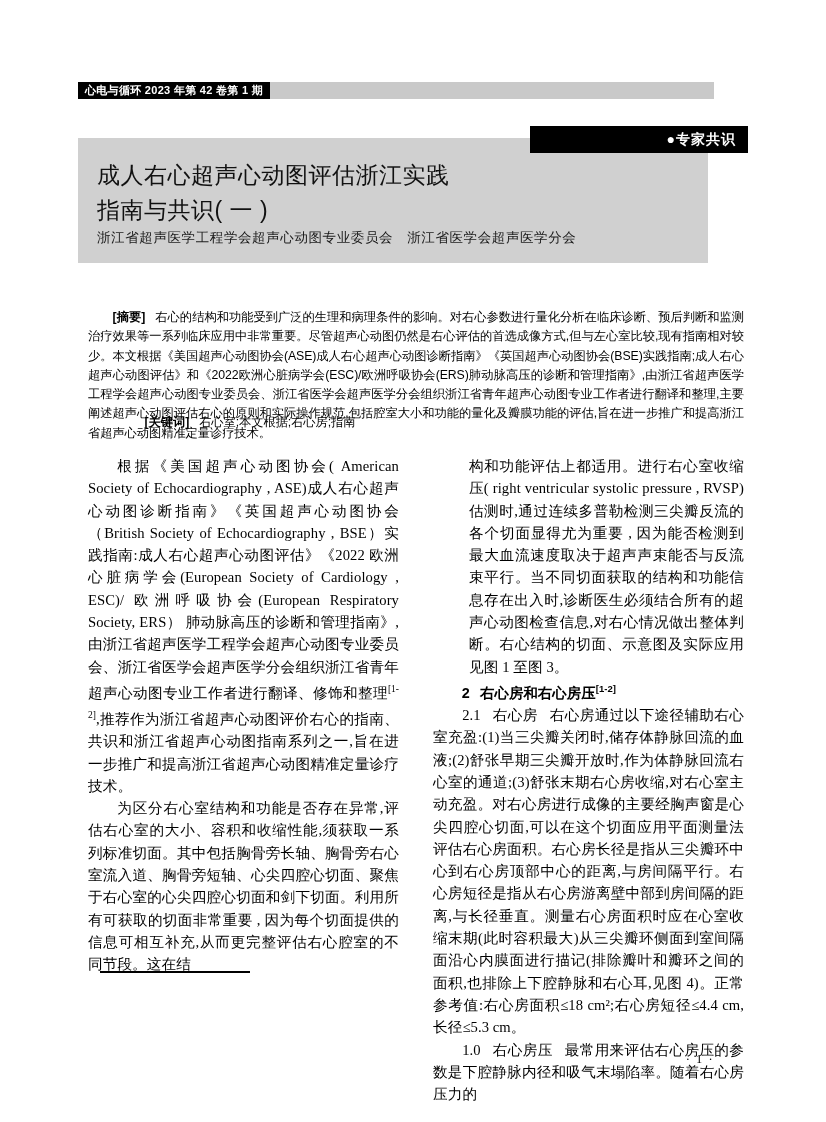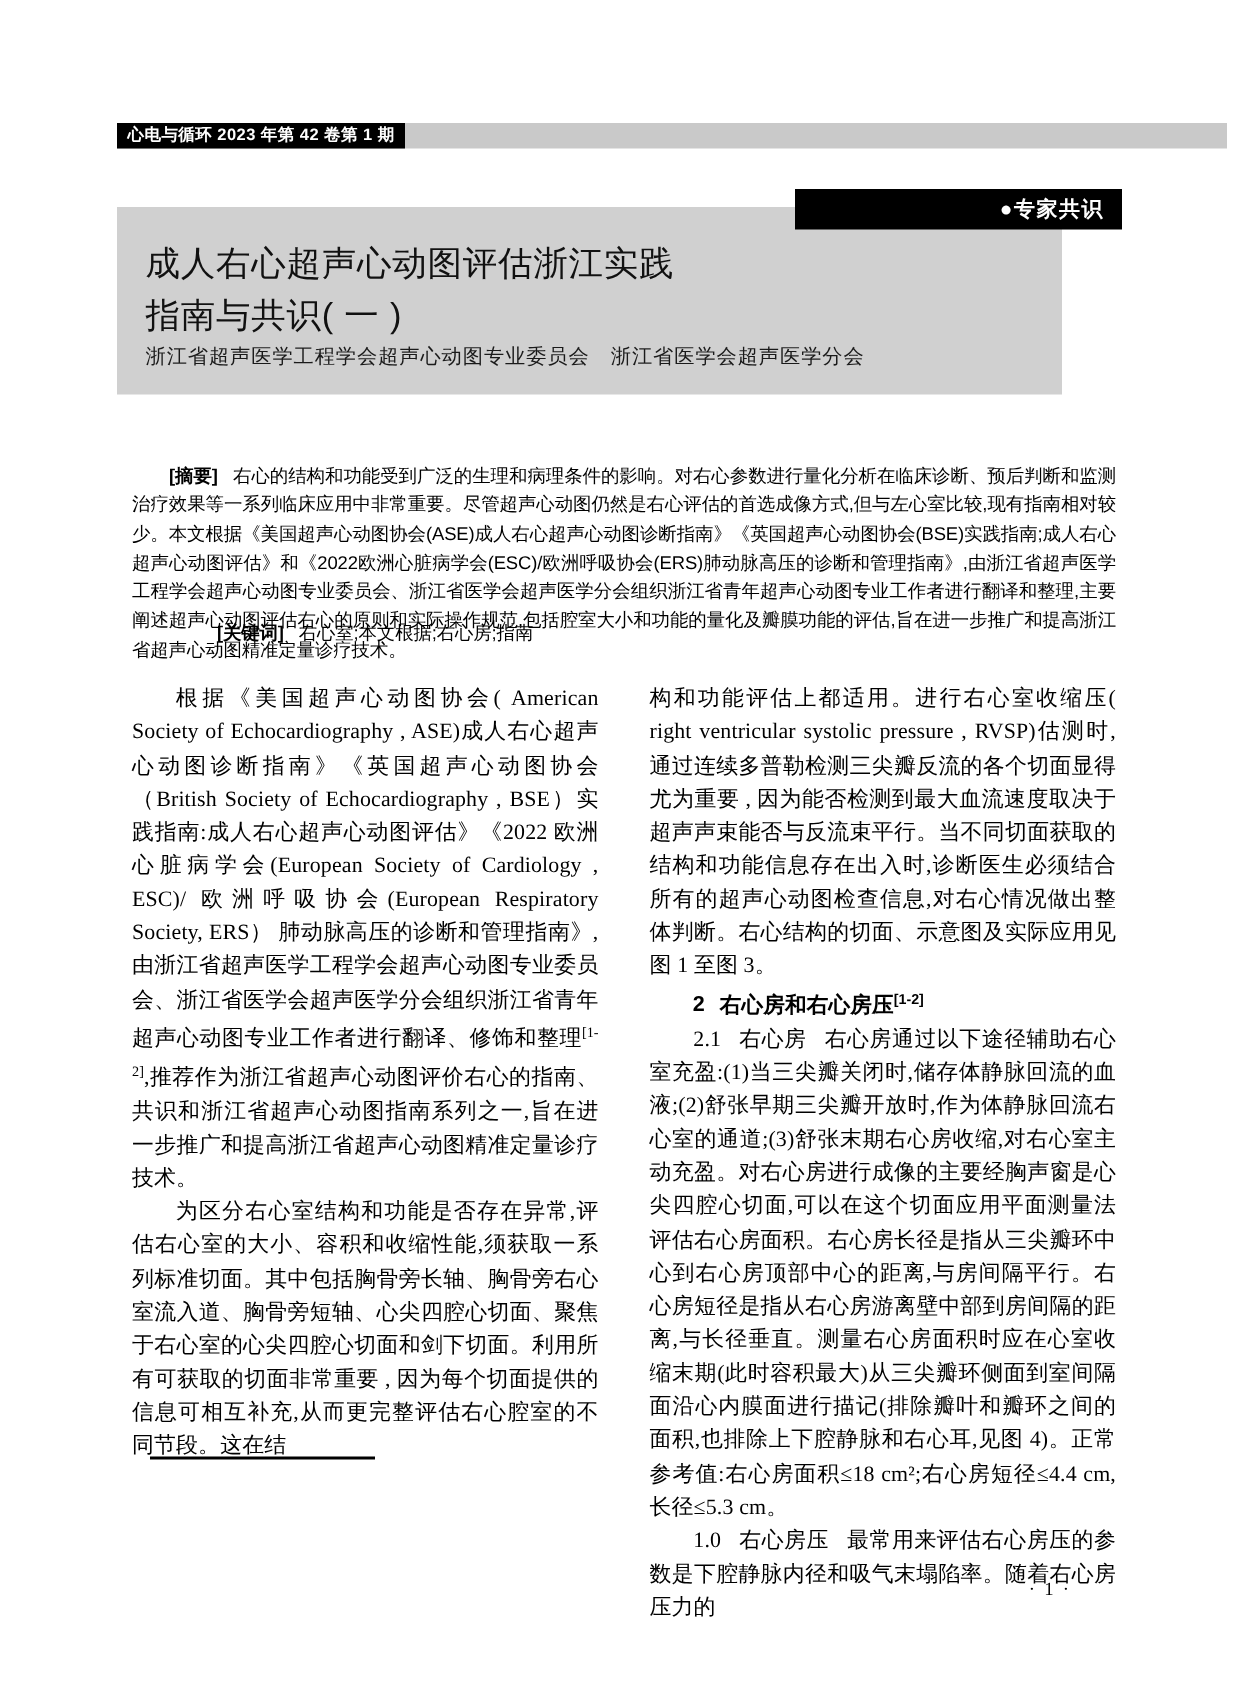--- a/index.html
+++ b/index.html
@@ -22,21 +22,21 @@
     width: 826px;
     height: 1122px;
     background: #fff;
   }
 
   
   .runhead {
     position: absolute;
     left: 78px;
     top: 82px;
-    width: 740px;
+    width: 636px;
     height: 17px;
     background: #c9c9c9;
     display: flex;
     align-items: stretch;
   }
   .runhead-black {
     background: #000;
     color: #fff;
     font-family: "Liberation Sans", "DejaVu Sans", sans-serif;
     font-size: 11px;
@@ -146,21 +146,21 @@
     color: #000;
   }
   .col-left  { left: 88px; }
   .col-right { left: 433px; }
 
   .col p {
     margin: 0;
     text-indent: 2em;
     letter-spacing: 0.1px;
   }
-  .col p.noind { text-indent: 0; }
+  .col p.noind { text-indent: 0; margin-left: 36px; }
 
   .sec-head {
     font-family: "Liberation Sans", "DejaVu Sans", sans-serif;
     font-size: 14.4px;
     font-weight: bold;
     line-height: 22.3px;
     margin: 4px 0 1px 0;
     text-indent: 0;
     letter-spacing: 0.4px;
   }

